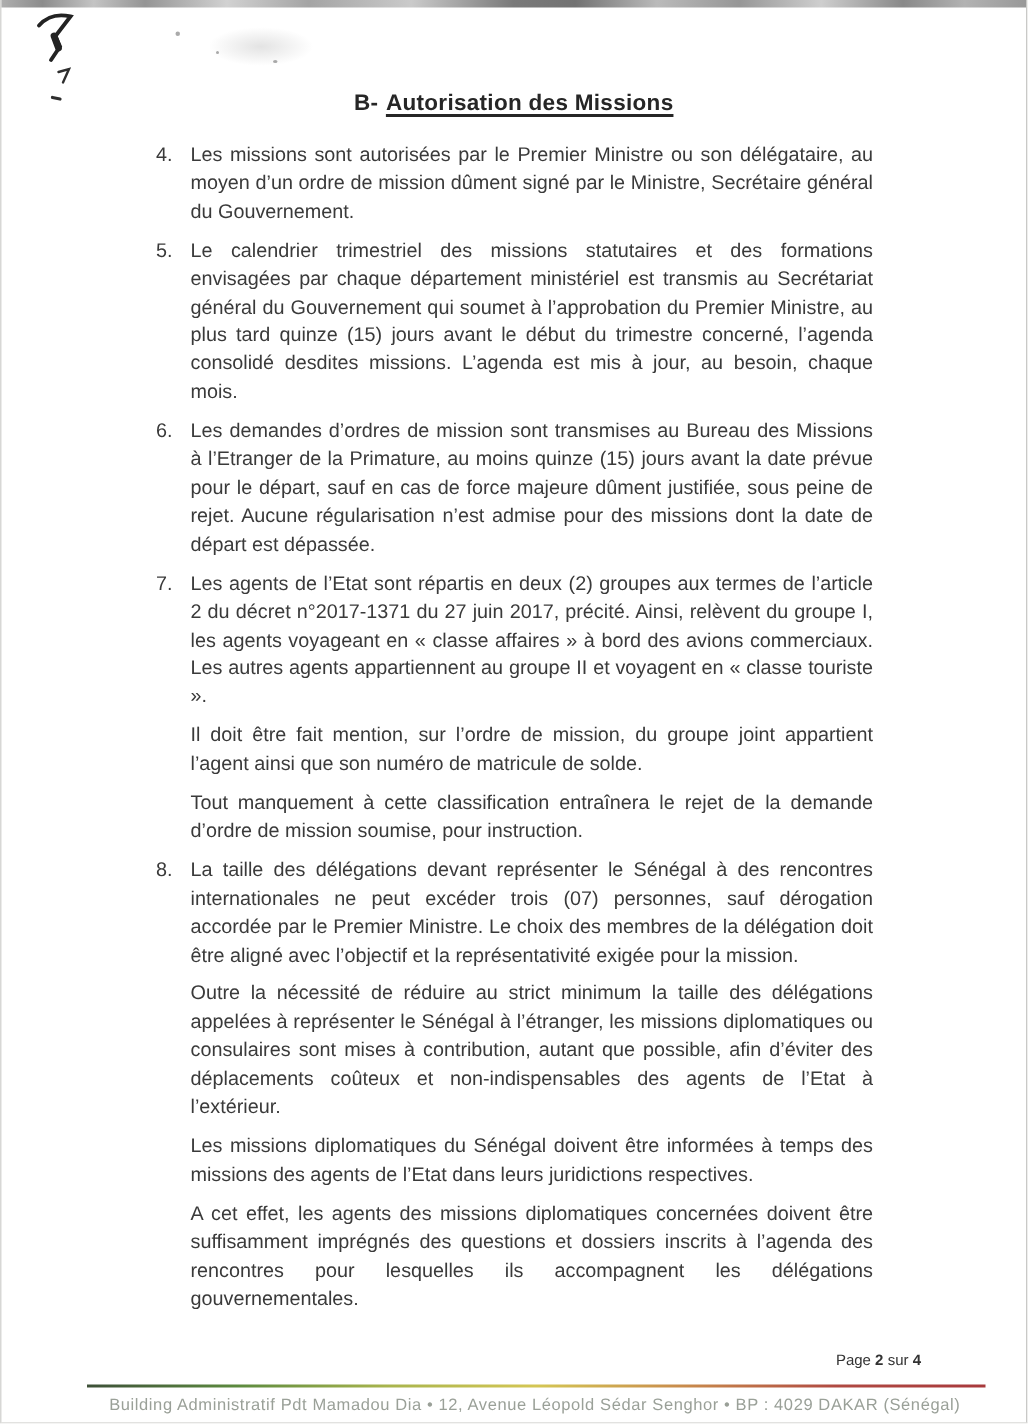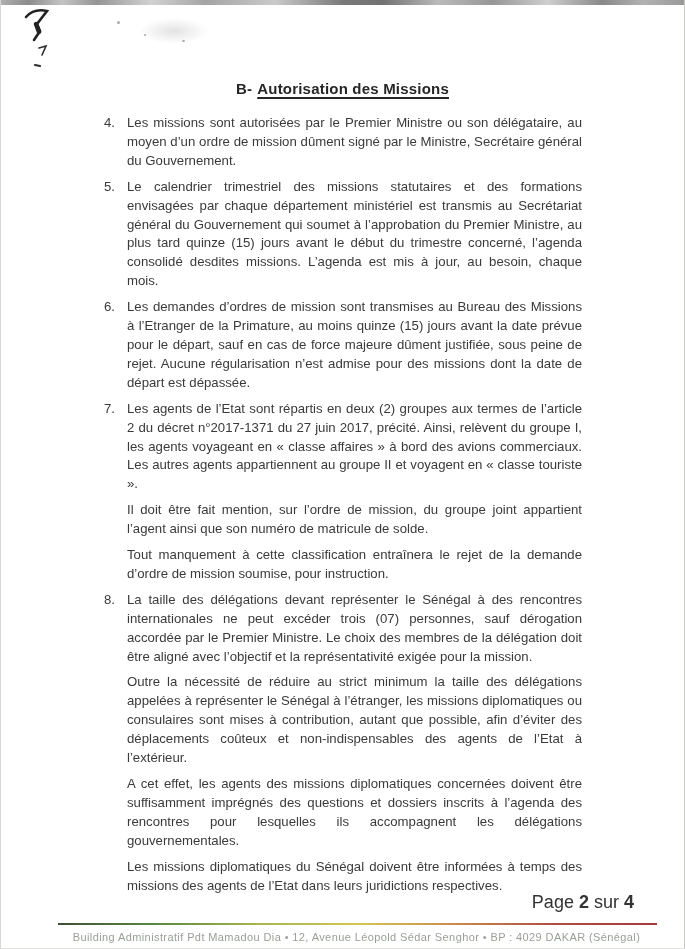--- a/index.html
+++ b/index.html
@@ -29,21 +29,21 @@
   
   .pen-mark { position:absolute; left:18px; top:4px; }
   
   .smudge {
     position:absolute; left:138px; top:18px; width:70px; height:26px;
     background: radial-gradient(ellipse at center, rgba(175,175,175,.35), rgba(175,175,175,0) 70%);
   }
   .speck { position:absolute; background:#7d7d7d; border-radius:50%; opacity:.65; }
 
   .doc-title {
-    margin:0; padding-top:80px;
+    margin:0; padding-top:60px;
     text-align:center;
     font-size:15px; font-weight:bold; color:#262626;
     letter-spacing:.2px;
   }
   .doc-title .prefix { margin-right:5px; }
   .doc-title .u { text-decoration:underline; text-decoration-thickness:1.5px; text-underline-offset:3px; }
 
   .list {
     margin:17px 0 0 103px;
     width:494px;
@@ -51,22 +51,22 @@
     font-size:13.2px;
     line-height:18.9px;
     text-align:justify;
   }
   .item { display:flex; }
   .item .num { width:23px; flex:none; }
   .item .paras { flex:1; }
   .item .paras p { margin:0 16px 7px 0; }
 
   .footer-pagenum {
-    position:absolute; right:50px; bottom:35px;
-    font-size:18px; color:#333333;margin-top:48px;
+    position:absolute; right:70px; bottom:35px;
+    font-size:10px; color:#333333;margin-top:48px;
   }
   .footer-pagenum b { font-weight:bold; }
   .flag-rule {
     position:absolute; left:57px; right:27px; bottom:23px; height:2px;
     
     background:#888;
   }
   .footer-address {
     position:absolute; left:30px; right:2px; bottom:5px;
     text-align:center;
@@ -122,22 +122,22 @@
           <p>Les agents de l’Etat sont répartis en deux (2) groupes aux termes de l’article 2 du décret n°2017-1371 du 27 juin 2017, précité. Ainsi, relèvent du groupe I, les agents voyageant en « classe affaires » à bord des avions commerciaux. Les autres agents appartiennent au groupe II et voyagent en « classe touriste ».</p>
           <p>Il doit être fait mention, sur l’ordre de mission, du groupe joint appartient l’agent ainsi que son numéro de matricule de solde.</p>
           <p>Tout manquement à cette classification entraînera le rejet de la demande d’ordre de mission soumise, pour instruction.</p>
         </div>
       </div>
       <div class="item">
         <div class="num">8.</div>
         <div class="paras">
           <p>La taille des délégations devant représenter le Sénégal à des rencontres internationales ne peut excéder trois (07) personnes, sauf dérogation accordée par le Premier Ministre. Le choix des membres de la délégation doit être aligné avec l’objectif et la représentativité exigée pour la mission.</p>
           <p>Outre la nécessité de réduire au strict minimum la taille des délégations appelées à représenter le Sénégal à l’étranger, les missions diplomatiques ou consulaires sont mises à contribution, autant que possible, afin d’éviter des déplacements coûteux et non-indispensables des agents de l’Etat à l’extérieur.</p>
+          <p>Les missions diplomatiques du Sénégal doivent être informées à temps des missions des agents de l’Etat dans leurs juridictions respectives.</p>
           <p>A cet effet, les agents des missions diplomatiques concernées doivent être suffisamment imprégnés des questions et dossiers inscrits à l’agenda des rencontres pour lesquelles ils accompagnent les délégations gouvernementales.</p>
-          <p>Les missions diplomatiques du Sénégal doivent être informées à temps des missions des agents de l’Etat dans leurs juridictions respectives.</p>
         </div>
       </div>
     </div>
 
   <div class="footer-pagenum">
     <span>Page</span>
     <b>2</b>
     <span>sur</span>
     <b>4</b>
   </div>

